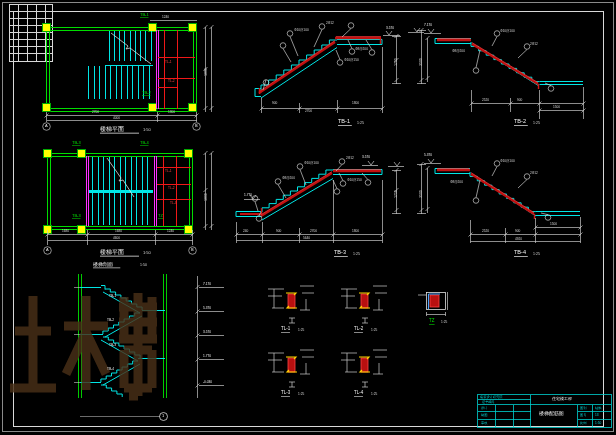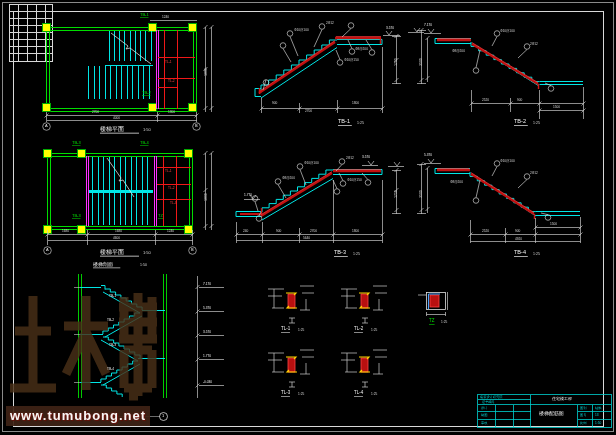--- a/index.html
+++ b/index.html
@@ -442,15 +442,14 @@
   <span class="t cy s32" style="left:499px;top:421.5px"></span>
   <span class="t w s5" style="left:539px;top:411px">楼梯配筋图</span>
   <span class="t cy s32" style="left:580px;top:406.5px">图别</span>
   <span class="t cy s32" style="left:595px;top:406.5px">结施</span>
   <span class="t cy s32" style="left:580px;top:413.5px">图号</span>
   <span class="t cy s32" style="left:595px;top:413.5px">13</span>
   <span class="t cy s32" style="left:580px;top:421.5px">比例</span>
   <span class="t cy s32" style="left:595px;top:421.5px">1:50</span>
 </div>
 
-<div class="wm-band">www.tumubong.net</div>
 
 </div>
 
 </body></html>

